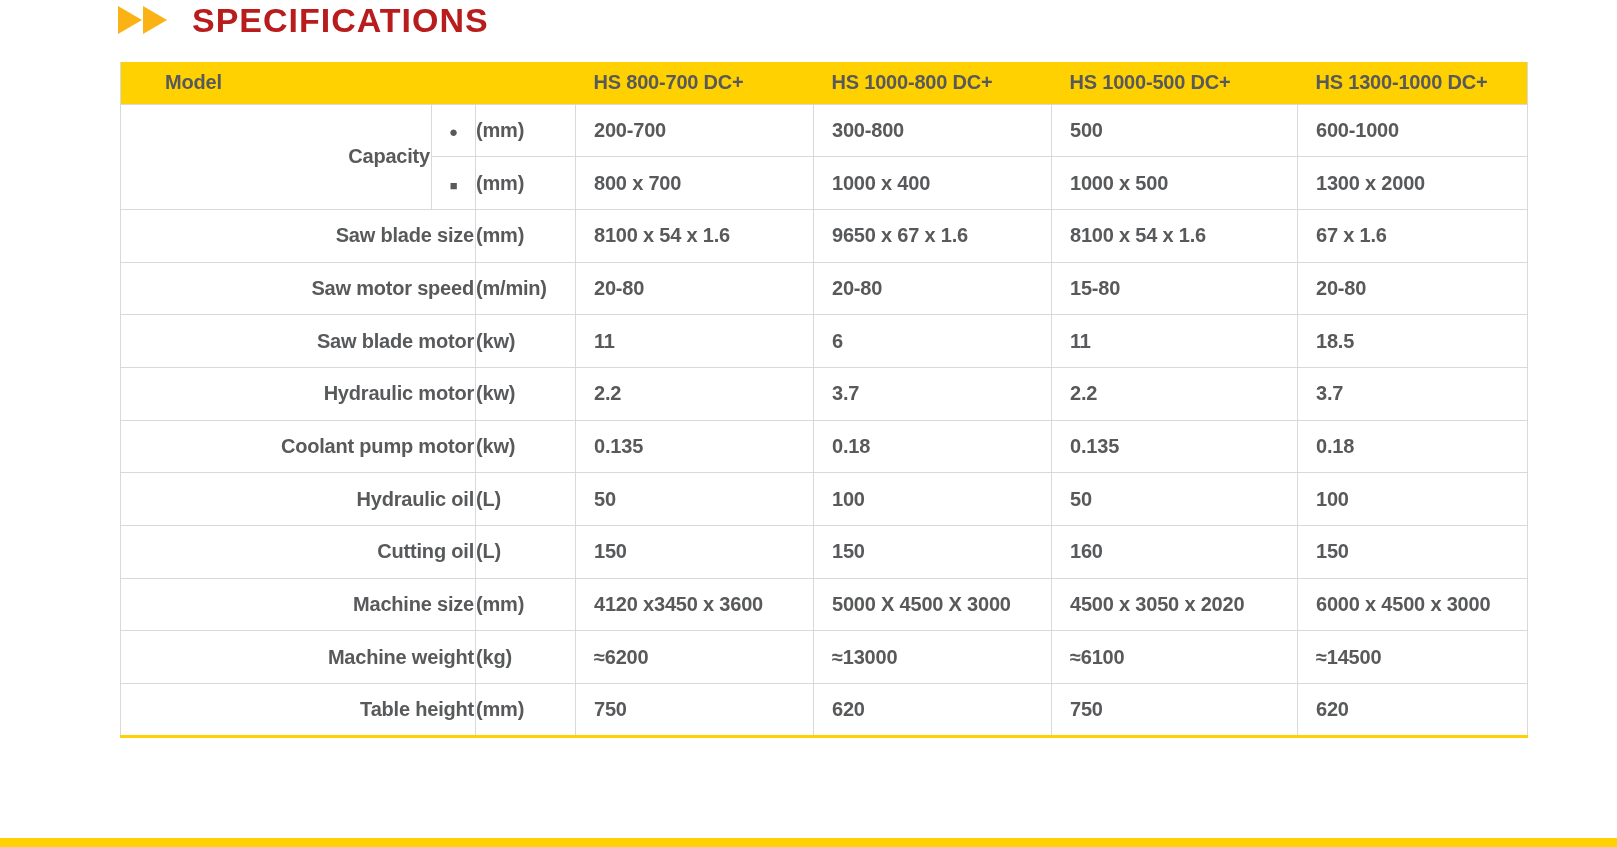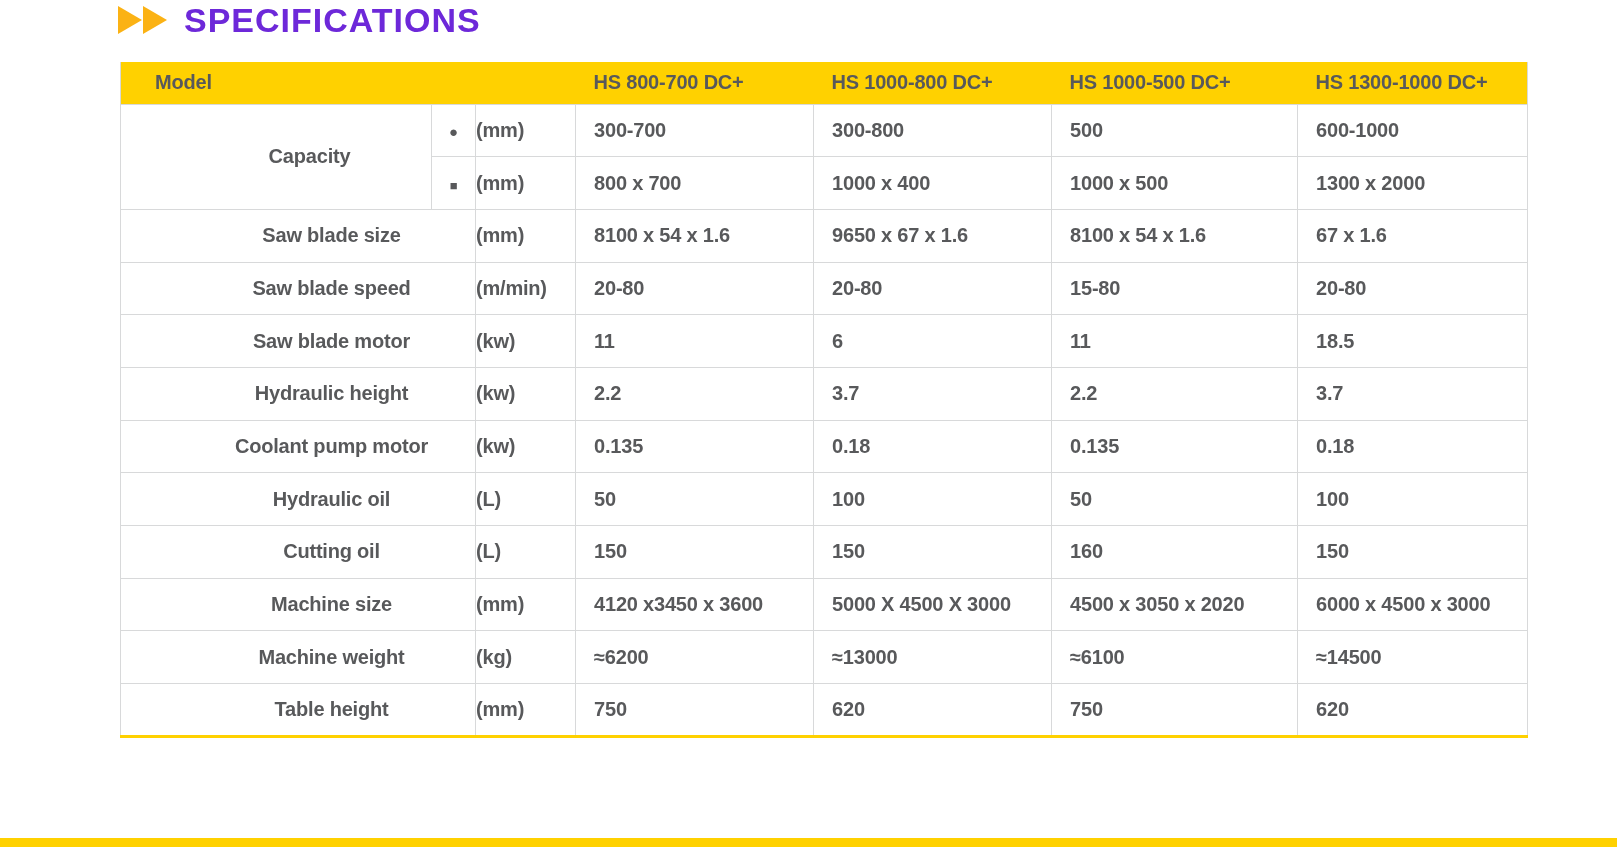--- a/index.html
+++ b/index.html
@@ -33,25 +33,25 @@
   }
   .tri {
     width: 0;
     height: 0;
     border-top: 14px solid transparent;
     border-bottom: 14px solid transparent;
     border-left: 24px solid #FBB214;
     margin-right: 1px;
   }
   .page-title {
-    margin: 0;
+    margin: 8px;
     font-size: 34px;
     font-weight: bold;
     letter-spacing: 1px;
-    color: #6d28d9;
+    color: #b91c1c;
     line-height: 40px;
   }
   
   table.specs {
     position: absolute;
     left: 120px;
     top: 62px;
     width: 1407px;
     border-collapse: collapse;
     table-layout: fixed;
@@ -68,29 +68,29 @@
     box-sizing: border-box;
   }
   thead th {
     background: #FFD100;
     color: #ffffff;
     height: 42px;
     font-size: 21px;
     text-align: left;
     border: none;
   }
-  th.model-th { padding-left: 34px; }
+  th.model-th { padding-left: 44px; }
   th.model-col { padding-left: 18px; }
   tbody td {
     height: 52.7px;
     border: 1px solid #D8D9DA;
     background: #ffffff;
   }
   td.label-cell {
-    text-align: center;
+    text-align: right;
     padding-left: 68px;
   }
   td.icon-cell {
     text-align: center;
     padding: 0;
   }
   td.unit-cell {
     text-align: left;
     padding: 0;
   }
@@ -140,21 +140,21 @@
         <th class="model-col">HS 1000-800 DC+</th>
         <th class="model-col">HS 1000-500 DC+</th>
         <th class="model-col">HS 1300-1000 DC+</th>
       </tr>
     </thead>
     <tbody id="specs-body">
         <tr>
           <td class="label-cell" rowspan="2">Capacity</td>
           <td class="icon-cell"><span class="bullet-round">●</span></td>
           <td class="unit-cell">(mm)</td>
-          <td class="value-cell">300-700</td>
+          <td class="value-cell">200-700</td>
           <td class="value-cell">300-800</td>
           <td class="value-cell">500</td>
           <td class="value-cell">600-1000</td>
         </tr>
         <tr>
           <td class="icon-cell"><span class="bullet-square">■</span></td>
           <td class="unit-cell">(mm)</td>
           <td class="value-cell">800 x 700</td>
           <td class="value-cell">1000 x 400</td>
           <td class="value-cell">1000 x 500</td>
@@ -162,37 +162,37 @@
         </tr>
         <tr>
           <td class="label-cell" colspan="2">Saw blade size</td>
           <td class="unit-cell">(mm)</td>
           <td class="value-cell">8100 x 54 x 1.6</td>
           <td class="value-cell">9650 x 67 x 1.6</td>
           <td class="value-cell">8100 x 54 x 1.6</td>
           <td class="value-cell">67 x 1.6</td>
         </tr>
         <tr>
-          <td class="label-cell" colspan="2">Saw blade speed</td>
+          <td class="label-cell" colspan="2">Saw motor speed</td>
           <td class="unit-cell">(m/min)</td>
           <td class="value-cell">20-80</td>
           <td class="value-cell">20-80</td>
           <td class="value-cell">15-80</td>
           <td class="value-cell">20-80</td>
         </tr>
         <tr>
           <td class="label-cell" colspan="2">Saw blade motor</td>
           <td class="unit-cell">(kw)</td>
           <td class="value-cell">11</td>
           <td class="value-cell">6</td>
           <td class="value-cell">11</td>
           <td class="value-cell">18.5</td>
         </tr>
         <tr>
-          <td class="label-cell" colspan="2">Hydraulic height</td>
+          <td class="label-cell" colspan="2">Hydraulic motor</td>
           <td class="unit-cell">(kw)</td>
           <td class="value-cell">2.2</td>
           <td class="value-cell">3.7</td>
           <td class="value-cell">2.2</td>
           <td class="value-cell">3.7</td>
         </tr>
         <tr>
           <td class="label-cell" colspan="2">Coolant pump motor</td>
           <td class="unit-cell">(kw)</td>
           <td class="value-cell">0.135</td>

